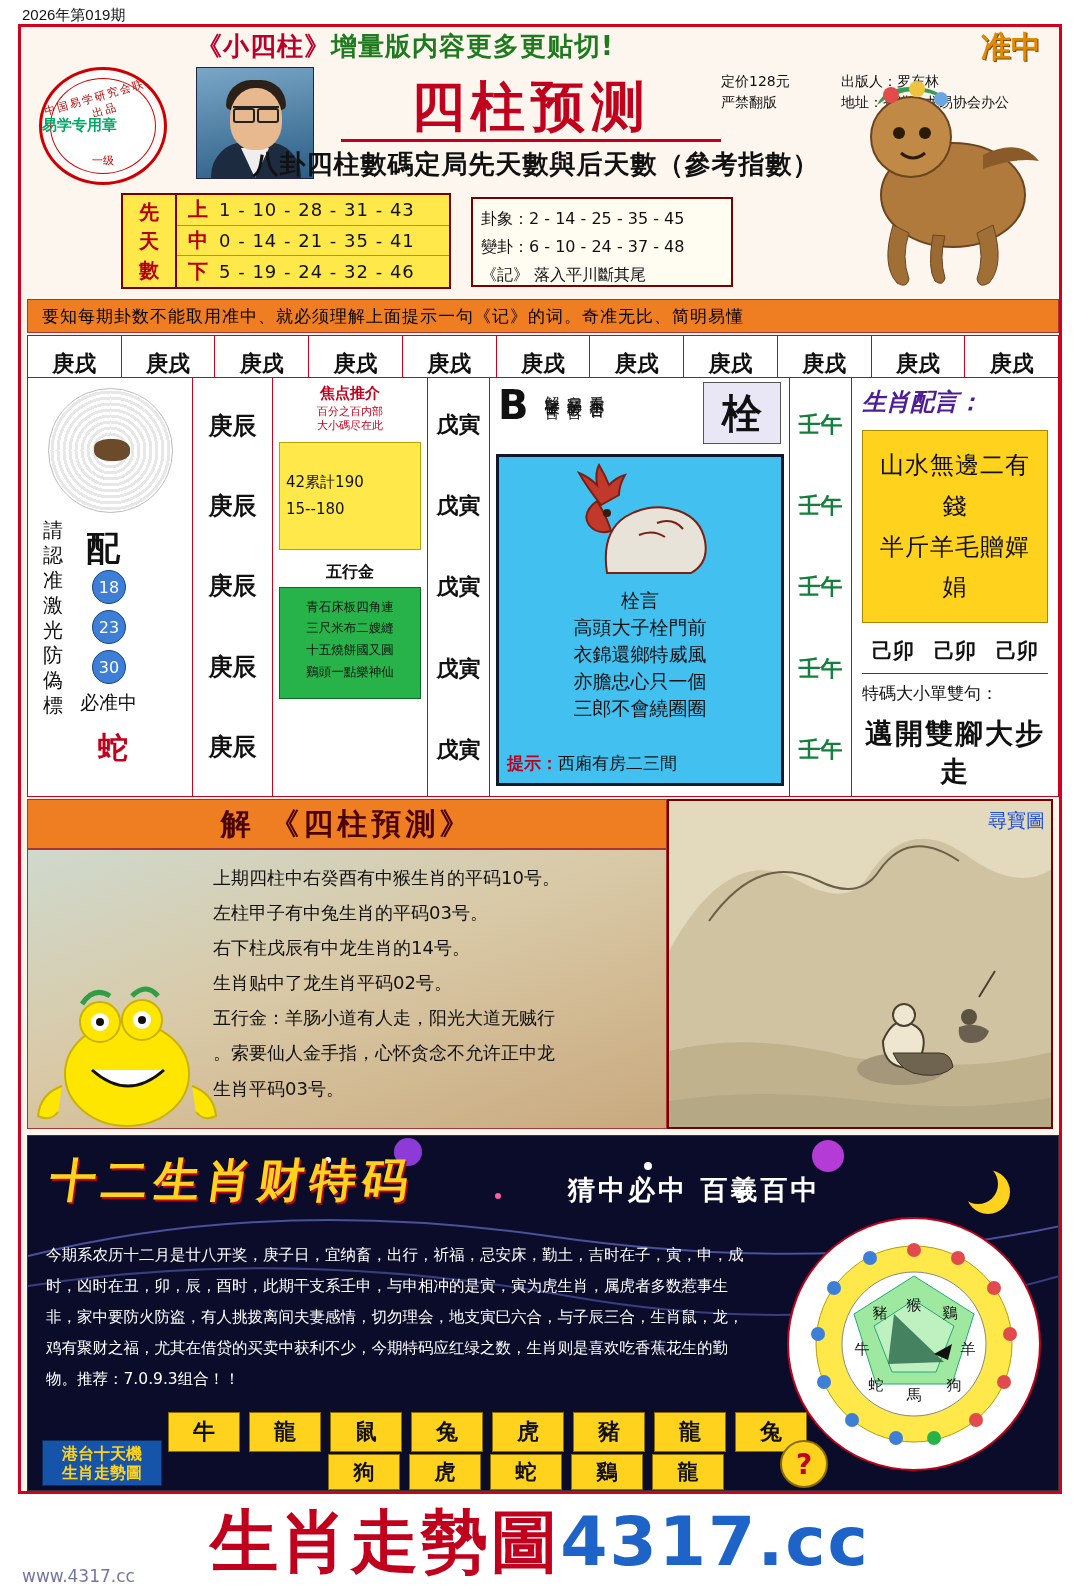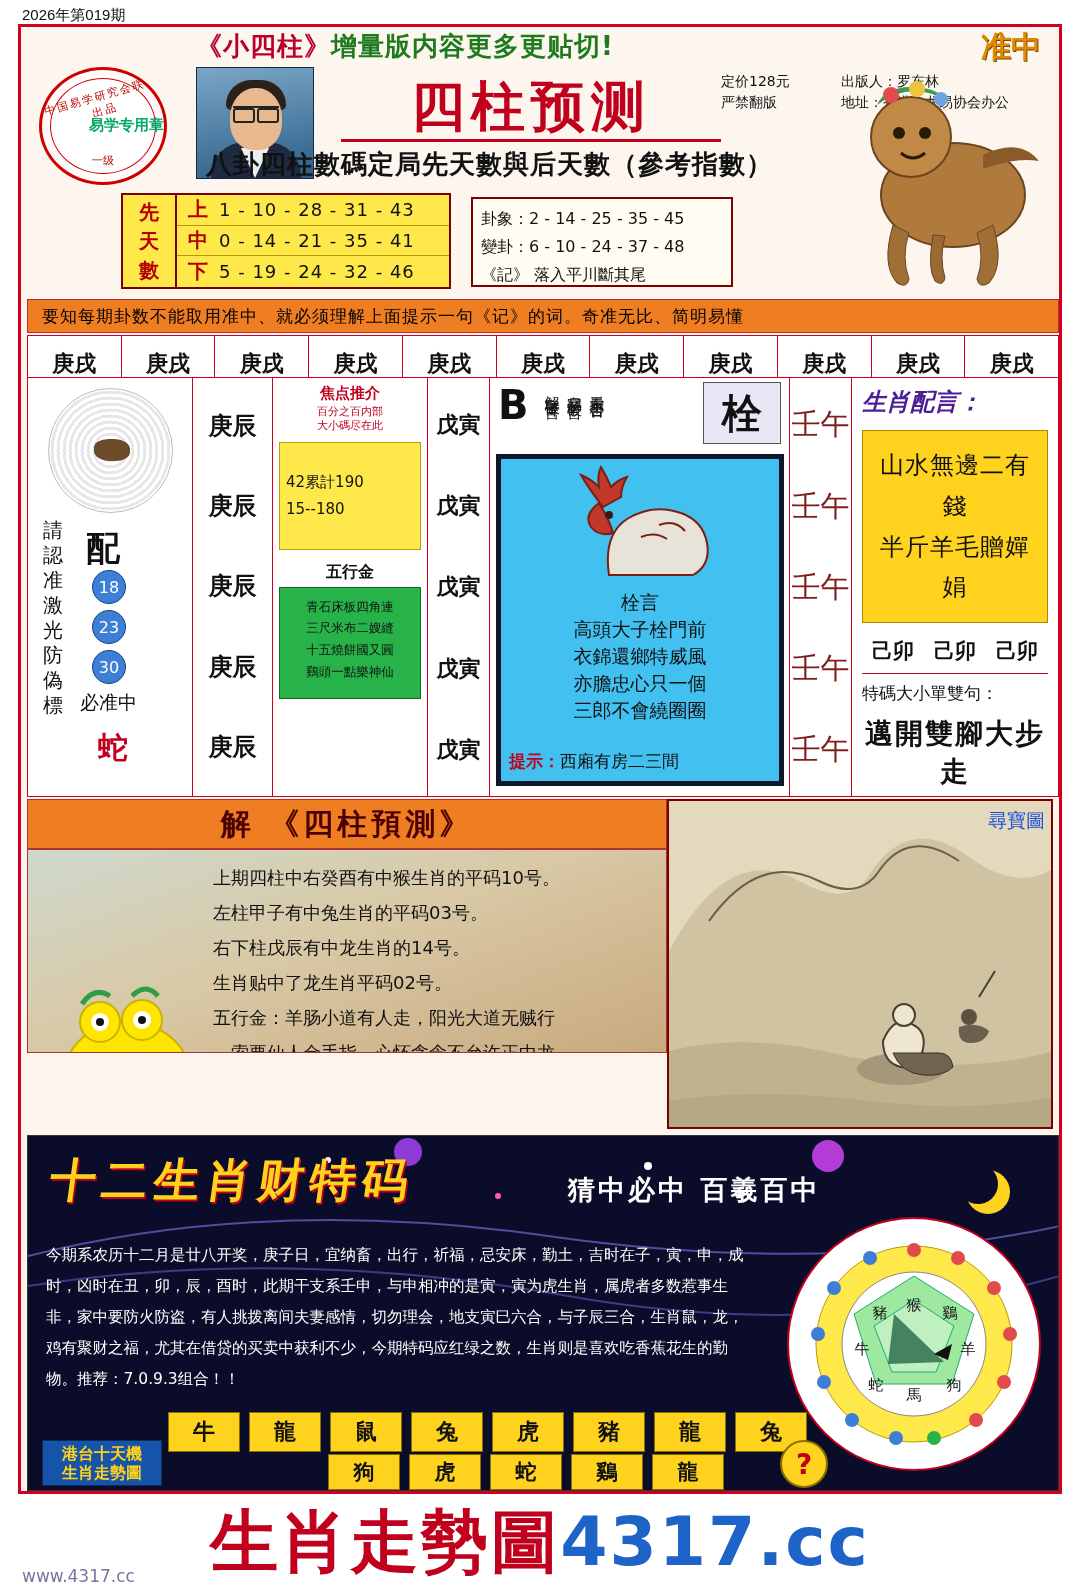--- a/index.html
+++ b/index.html
@@ -44,21 +44,21 @@
   }
   .logo-seal .ring {
     position:absolute; left:8px; top:8px; right:8px; bottom:8px;
     border:1px solid #c00; border-radius:50%;
   }
   .logo-seal .seal-text {
     position:absolute; left:0; top:18px; width:100%; text-align:center;
     font-size:11px; color:#b00; transform:rotate(-16deg); letter-spacing:2px;
   }
   .logo-seal .seal-center {
-    position:absolute; left:0; top:46px; width:100%; text-align:right;
+    position:absolute; left:0; top:46px; width:100%; text-align:left;
     font-size:15px; color:#0a6; font-weight:bold;
   }
   .logo-seal .seal-bottom {
     position:absolute; left:0; bottom:14px; width:100%; text-align:center;
     font-size:11px; color:#b00;
   }
   .portrait {
     position:absolute; left:175px; top:40px; width:118px; height:112px;
     background:linear-gradient(170deg,#7aa7c7,#2b5d86);
     border:1px solid #224; overflow:hidden;
@@ -97,21 +97,21 @@
   .title-rule {
     position:absolute; left:320px; top:112px; width:380px; height:3px; background:#c0001c;
   }
   .price-box {
     position:absolute; left:700px; top:44px; width:110px; font-size:14px; color:#111; line-height:1.5;
   }
   .pub-box {
     position:absolute; left:820px; top:44px; width:215px; font-size:14px; color:#111; line-height:1.5;
   }
   .subtitle {
-    position:absolute; left:185px; top:120px; width:660px; 
+    position:absolute; left:185px; top:120px; width:660px; text-align:center;
     font-size:26px; font-weight:bold; color:#111; letter-spacing:1px;
   }
   .beast {
     position:absolute; right:6px; top:48px; width:220px; height:215px;
   }
 
   
   .fh-box {
     position:absolute; left:100px; top:166px; width:330px; height:96px;
     border:2px solid #7a0000; background:#ffe94a;
@@ -206,36 +206,36 @@
   .c5 { width:300px; position:relative; padding:6px; }
   .bchar { position:absolute; left:8px; top:4px; font-size:40px; font-weight:bold; color:#111; }
   .puzzle-cols { position:absolute; left:52px; top:6px; display:flex; gap:2px; }
   .puzzle-cols span { font-size:15px; writing-mode:vertical-rl; line-height:1.35; letter-spacing:2px; color:#111; }
   .shuan-box {
     position:absolute; right:8px; top:4px; width:78px; height:62px;
     background:#e9e6f6; border:1px solid #555; display:flex; align-items:center; justify-content:center;
     font-size:40px; font-weight:bold; color:#111;
   }
   .blue-panel {
-    position:absolute; left:6px; top:76px; width:288px; height:332px; background:#42c0ef; border:5px solid #0f172a;
+    position:absolute; left:6px; top:76px; width:288px; height:332px; background:#42c0ef; border:3px solid #0f172a;
   }
   .deer {
     position:absolute; left:48px; top:4px; width:190px; height:122px;
   }
   .blue-panel .line {
     font-size:19px; color:#111; text-align:center; line-height:1.0; margin-top:8px;
   }
   .blue-panel .lines { position:absolute; left:0; top:126px; width:100%; }
   .blue-panel .hint {
     position:absolute; left:8px; bottom:8px; font-size:17px; color:#111;
   }
   .blue-panel .hint b { color:#c0001c; }
 
   .c6 { width:62px; display:flex; flex-direction:column; align-items:center; justify-content:space-around; padding:6px 0; }
-  .c6 div { font-size:29px; font-weight:normal; color:#7f1d1d; line-height:1.05; text-align:center; }
+  .c6 div { font-size:22px; font-weight:bold; color:#15803d; line-height:1.05; text-align:center; }
 
   .c7 { flex:1; padding:8px 10px; }
   .c7 .t { font-size:24px; font-weight:bold; color:#4c1d95;font-style:italic; }
   .c7 .gold {
     margin-top:12px; background:#ffd21e; border:1px solid #a98700; padding:14px 8px;
   }
   .c7 .gold div { font-size:24px; color:#111; text-align:center; line-height:1.7; letter-spacing:1px; }
   .c7 .jimao { margin-top:14px; display:flex; justify-content:space-around; }
   .c7 .jimao span { font-size:21px; font-weight:bold; color:#111; }
   .c7 .sep { margin-top:8px; border-top:1px solid #c0001c; }
@@ -243,21 +243,21 @@
   .c7 .big { margin-top:10px; font-size:28px; font-weight:bold; color:#111; text-align:center; letter-spacing:2px; }
 
   
   .explain-head {
     position:absolute; left:6px; top:772px; width:640px; height:50px;
     background:#ef7d22; border:1px solid #a33; color:#4a0000;
     display:flex; align-items:center; justify-content:center;
     font-size:30px; font-weight:bold; letter-spacing:4px;
   }
   .explain-body {
-    position:absolute; left:6px; top:822px; width:640px; height:204px;
+    position:absolute; left:6px; top:822px; width:640px; height:280px;
     background:linear-gradient(160deg,#cfd9cd 0%, #d9c9a6 45%, #c9a97e 100%);
     border:1px solid #a33; overflow:hidden;
   }
   .explain-text { position:absolute; left:185px; top:10px; width:440px; }
   .explain-text div { font-size:18px; color:#111; line-height:1.95; }
   .frog { position:absolute; left:4px; top:124px; width:200px; height:160px; }
 
   .picture-box {
     position:absolute; right:6px; top:772px; width:386px; height:330px;
     background:#dccfb0; border:2px solid #7a0000; overflow:hidden;

